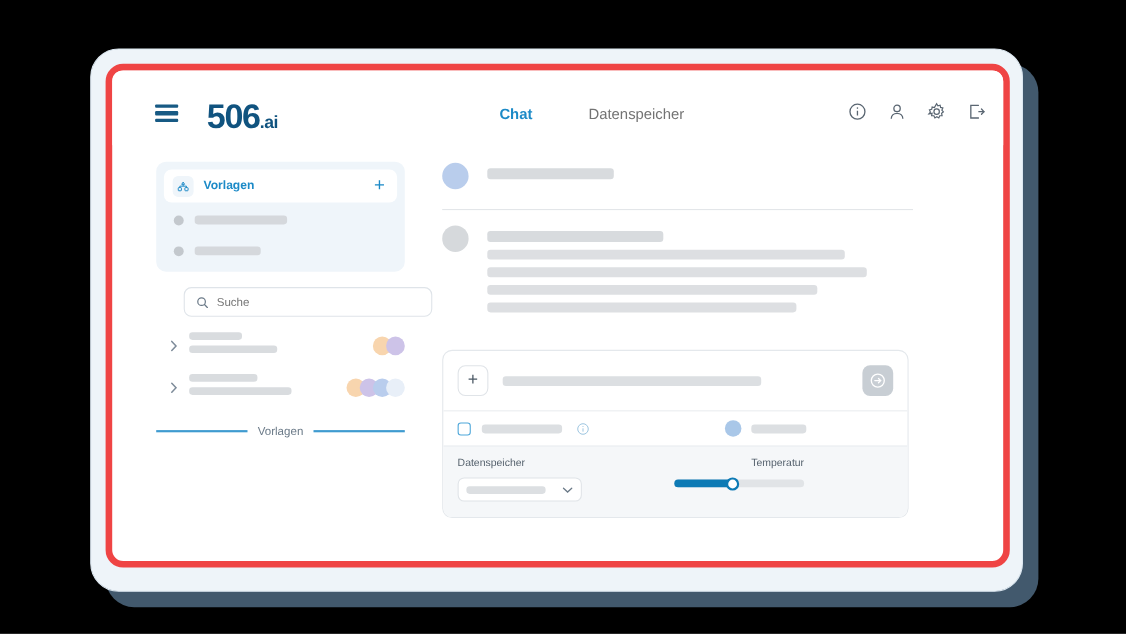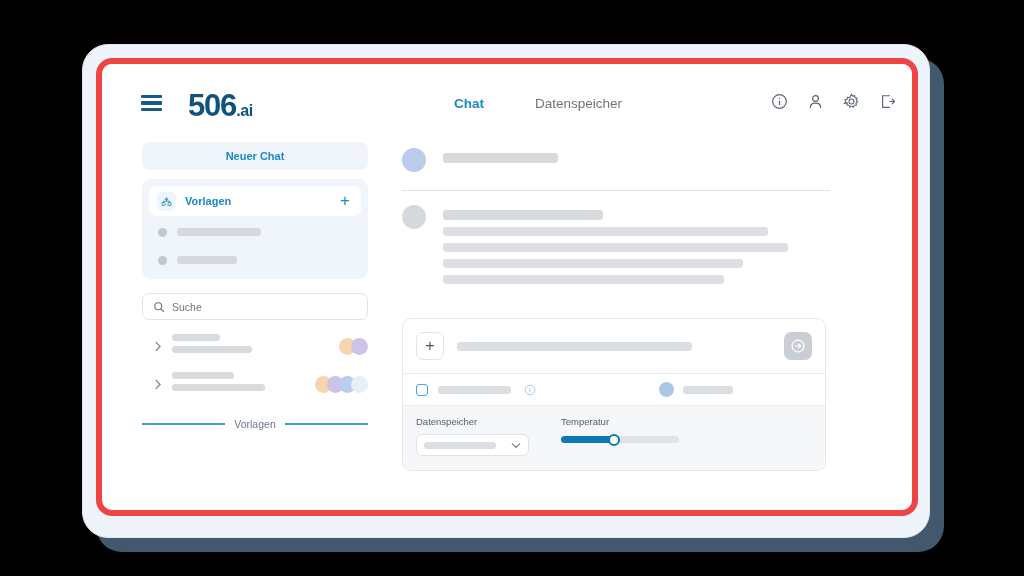--- a/index.html
+++ b/index.html
@@ -134,20 +134,21 @@
   .tpl-bar { height: 8px; border-radius: 3px; background: #d5d8dc; }
 
   #search-box {
     margin-top: 14px;
     width: 226px; height: 27px;
     border: 1px solid #dfe4e9;
     border-radius: 7px;
     background: #ffffff;
     display: flex; align-items: center;
     padding: 0 10px;
+    margin-left: 25px;
   }
   #search-box input {
     border: none; outline: none; flex: 1;
     font-size: 10.5px; color: #8a949e;
     font-family: "Liberation Sans", sans-serif;
     background: transparent; margin-left: 7px;
   }
 
   .folder-row {
     display: flex; align-items: center;
@@ -238,21 +239,21 @@
   }
   .setting-label { font-size: 9.5px; color: #55616d; margin-bottom: 7px; display: block; }
   #model-select {
     width: 113px; height: 22px;
     background: #ffffff;
     border: 1px solid #e0e4e8; border-radius: 6px;
     display: flex; align-items: center; justify-content: space-between;
     padding: 0 7px; cursor: pointer;
   }
   #model-select .sel-bar { height: 7px; width: 72px; border-radius: 3px; background: #dcdfe2; }
-  #temp-group { margin-left: 32px; }
+  #temp-group { margin-left: 84px; text-align: right; }
   #temp-track {
     width: 118px; height: 7px; border-radius: 4px;
     background: #e1e4e7; position: relative; margin-top: 9px;
     cursor: pointer;
   }
   #temp-fill {
     position: absolute; left: 0; top: 0; height: 7px;
     border-radius: 4px; background: #0d7ab5;
   }
   #temp-thumb {
@@ -305,21 +306,20 @@
       <svg class="hicon" width="17" height="17" viewBox="0 0 20 20" fill="none" stroke="#5a6672" stroke-width="1.4" stroke-linecap="round">
         <path d="M12.4 3.2H4.2v13.6h8.2"></path>
           <path d="M12.8 10h5.4"></path>
           <path d="M15.6 7.2L18.2 10l-2.6 2.8"></path>
       </svg>
     </div>
   </div>
 
   <div id="sidebar">
 
-    <button class="side-btn">Neuer Chat</button>
 
     <div id="templates-panel">
       <div id="templates-header">
         <span class="tpl-icon">
           <svg width="11" height="11" viewBox="0 0 16 16" fill="none" stroke="#1c8ac7" stroke-width="1.3">
             <path d="M8 2.2L9.9 5.2H6.1z"></path>
               <rect x="1.5" y="9.5" width="4.2" height="4.2" rx="0.8"></rect>
             <rect x="10.3" y="9.5" width="4.2" height="4.2" rx="0.8"></rect>
             <path d="M8 5.4v2.2M3.6 9.5V7.6h8.8v1.9"></path>
           </svg>

